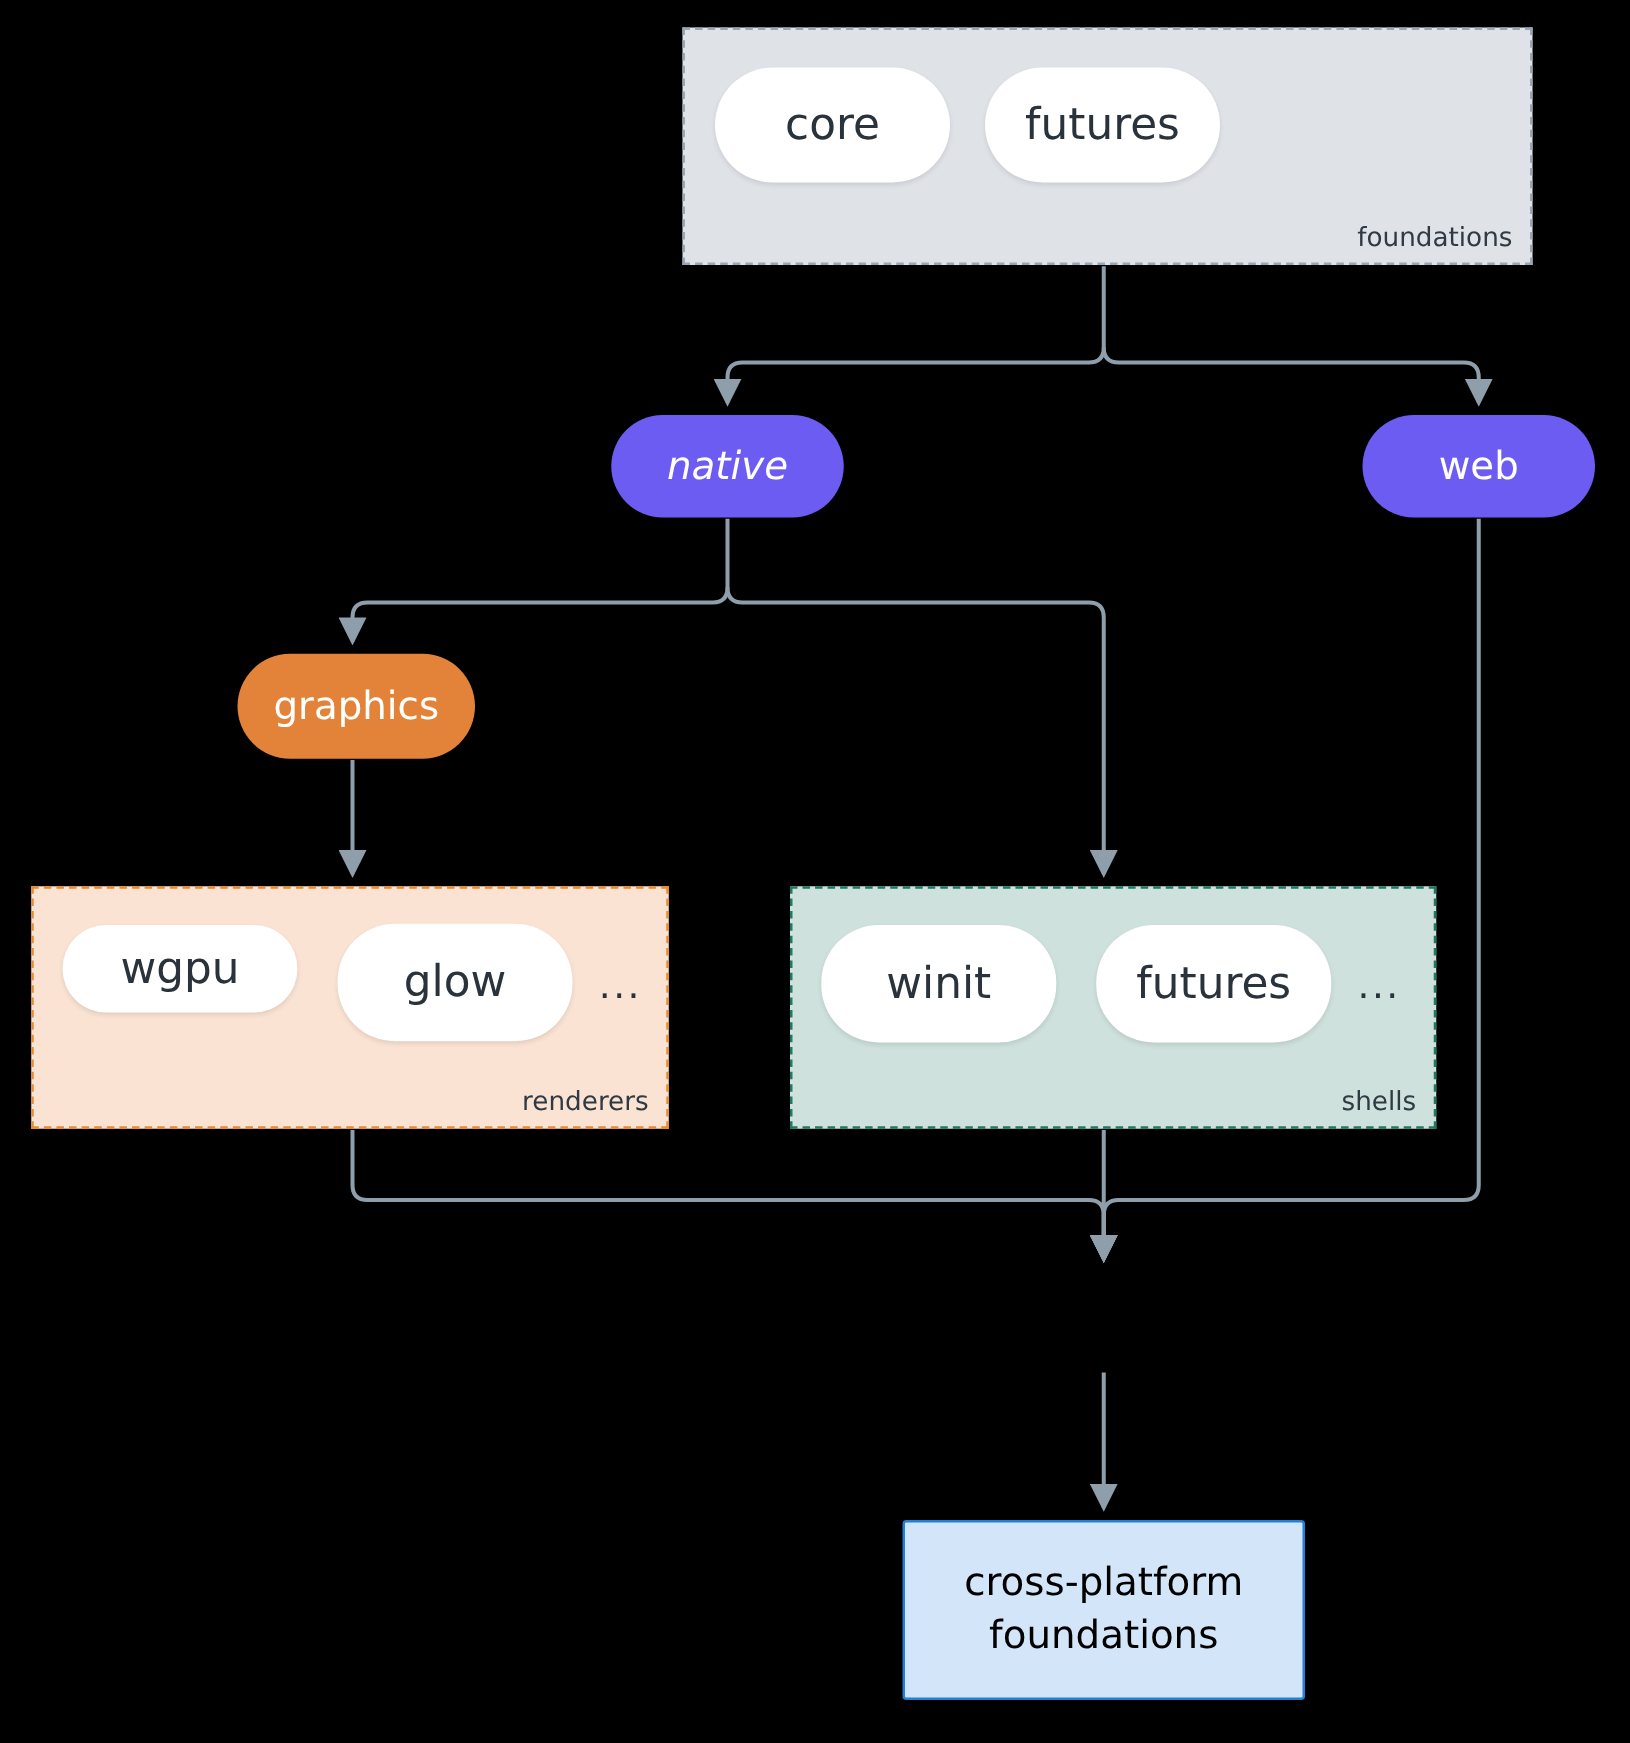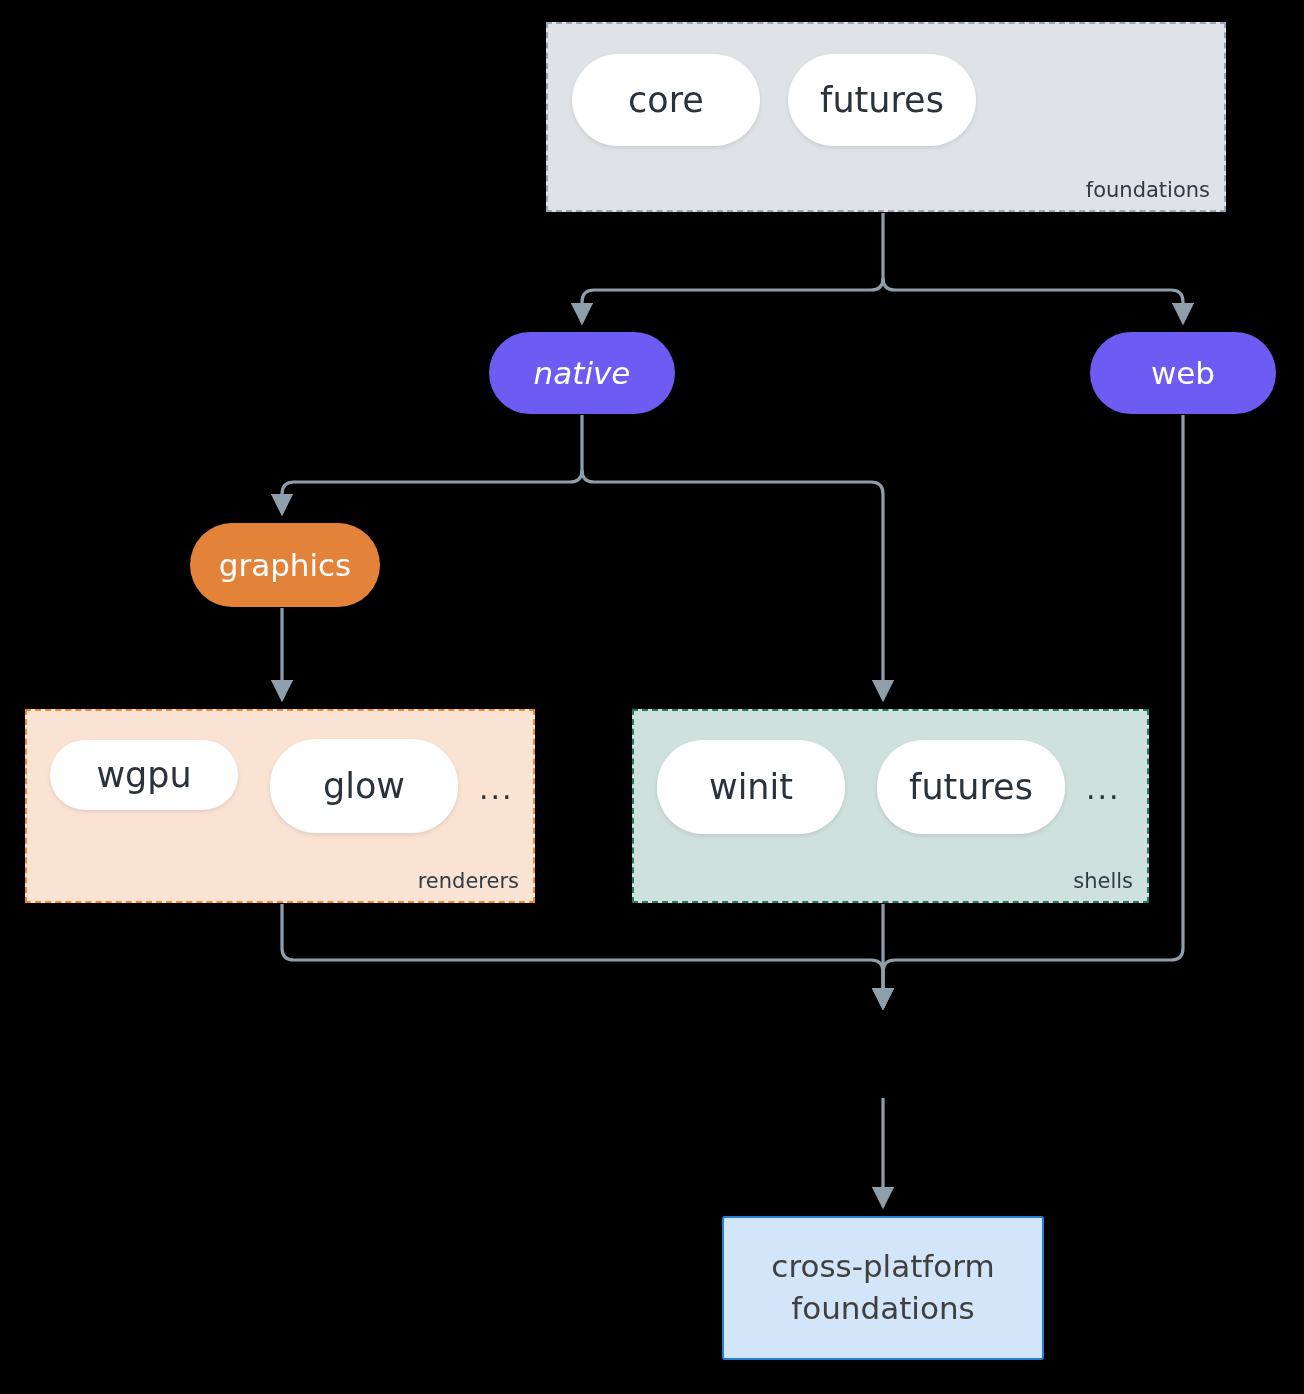--- a/index.html
+++ b/index.html
@@ -126,21 +126,21 @@
     left: 722px; top: 1216px;
     width: 322px; height: 144px;
     background: #d3e5f8;
     border: 2px solid #2480d4;
     border-radius: 3px;
     box-sizing: border-box;
     display: flex;
     flex-direction: column;
     align-items: center;
     justify-content: center;
-    color: #404040;
+    color: #000000;
     font-size: 31px;
     line-height: 1.35;
     text-align: center;
   }
 </style>
 </head>
 <body>
 
 <div id="stage">
 

